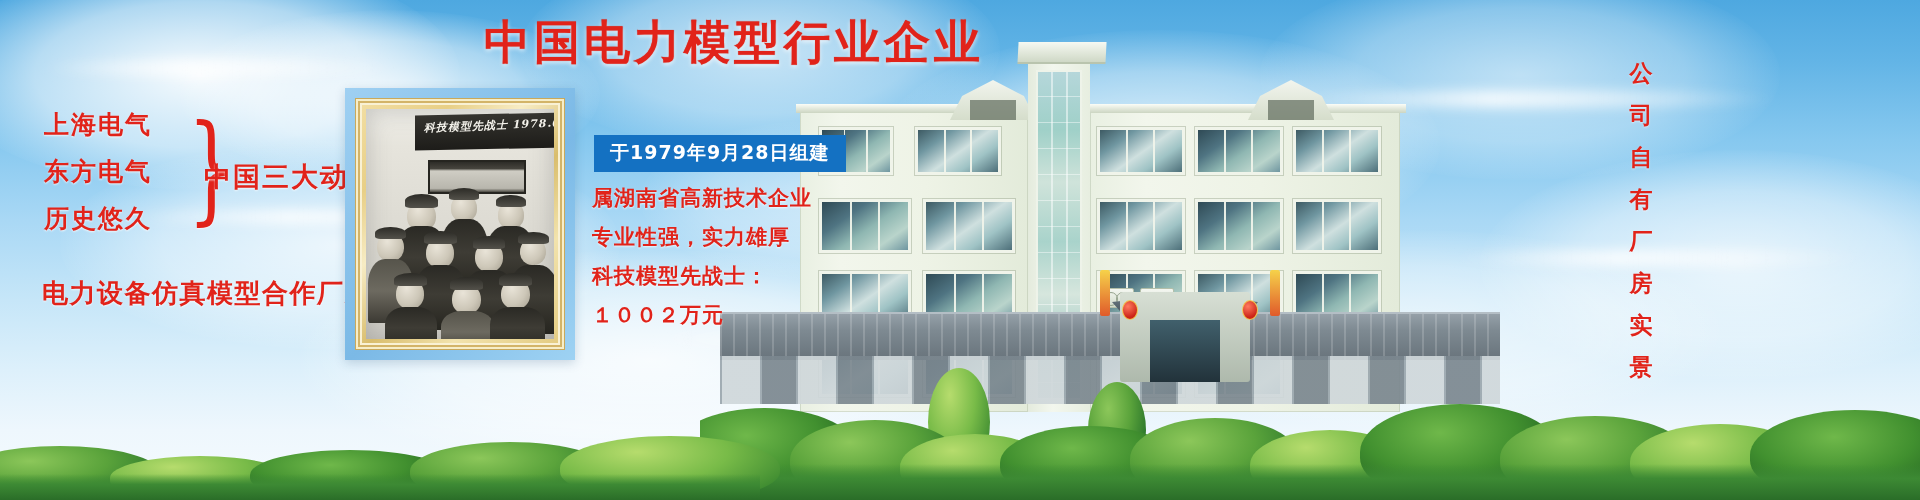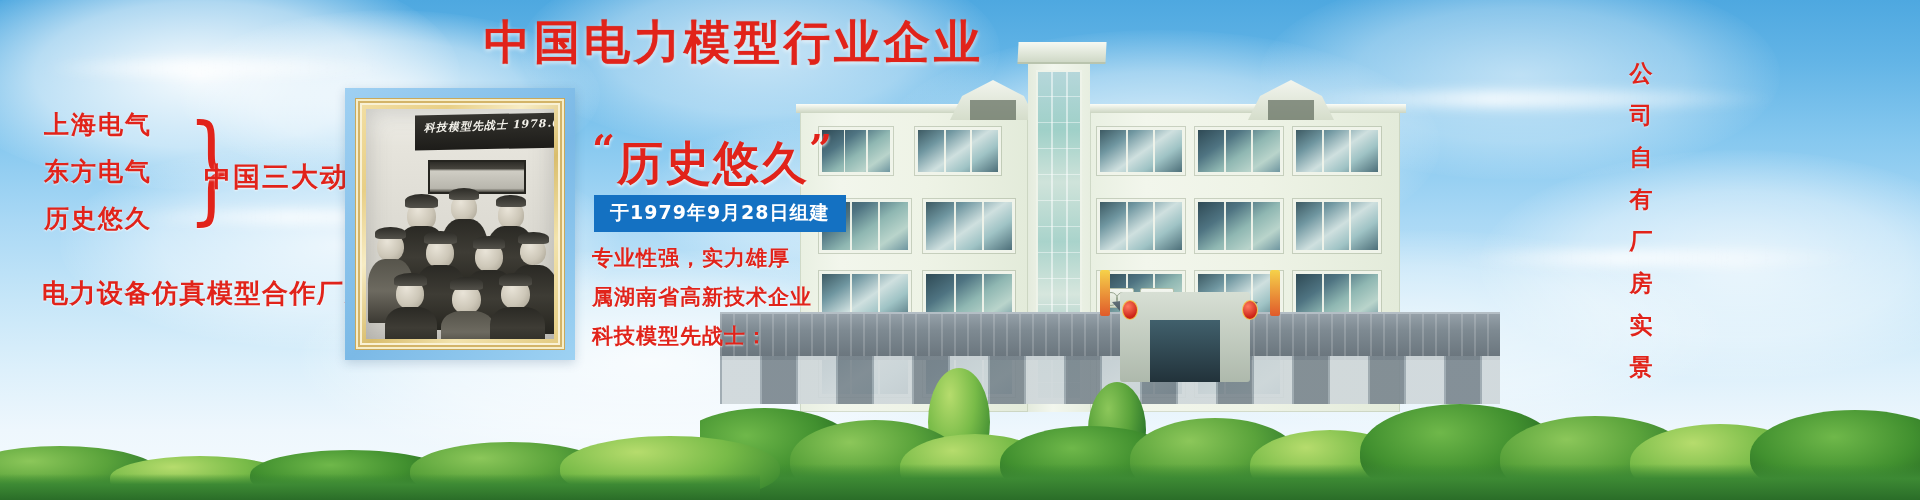--- a/index.html
+++ b/index.html
@@ -509,28 +509,26 @@
         <div class="body" style="left:10%;top:86%;width:28%;height:20%;"></div>
         <div class="head" style="left:46%;top:76%;width:15%;height:13%;"></div>
         <div class="body lite" style="left:40%;top:88%;width:28%;height:18%;"></div>
         <div class="head" style="left:72%;top:74%;width:15%;height:13%;"></div>
         <div class="body" style="left:66%;top:86%;width:29%;height:20%;"></div>
       </div>
     </div>
   </div>
 
   <div class="mid-block">
-    <div class="history">
-      <span class="qm">“</span><span>历史悠久</span><span class="qm">”</span>
-    </div>
     <div class="badge">于1979年9月28日组建</div>
     <div class="mid-lines">
+      <div class="mid-line">属湖南省高新技术企业</div>
       <div class="mid-line">专业性强，实力雄厚</div>
-      <div class="mid-line">属湖南省高新技术企业</div>
       <div class="mid-line">科技模型先战士：</div>
+      <div class="mid-line">１００２万元</div>
     </div>
   </div>
 
   <div class="vert-block">
     <span class="vert-char">公</span>
     <span class="vert-char">司</span>
     <span class="vert-char">自</span>
     <span class="vert-char">有</span>
     <span class="vert-char">厂</span>
     <span class="vert-char">房</span>

